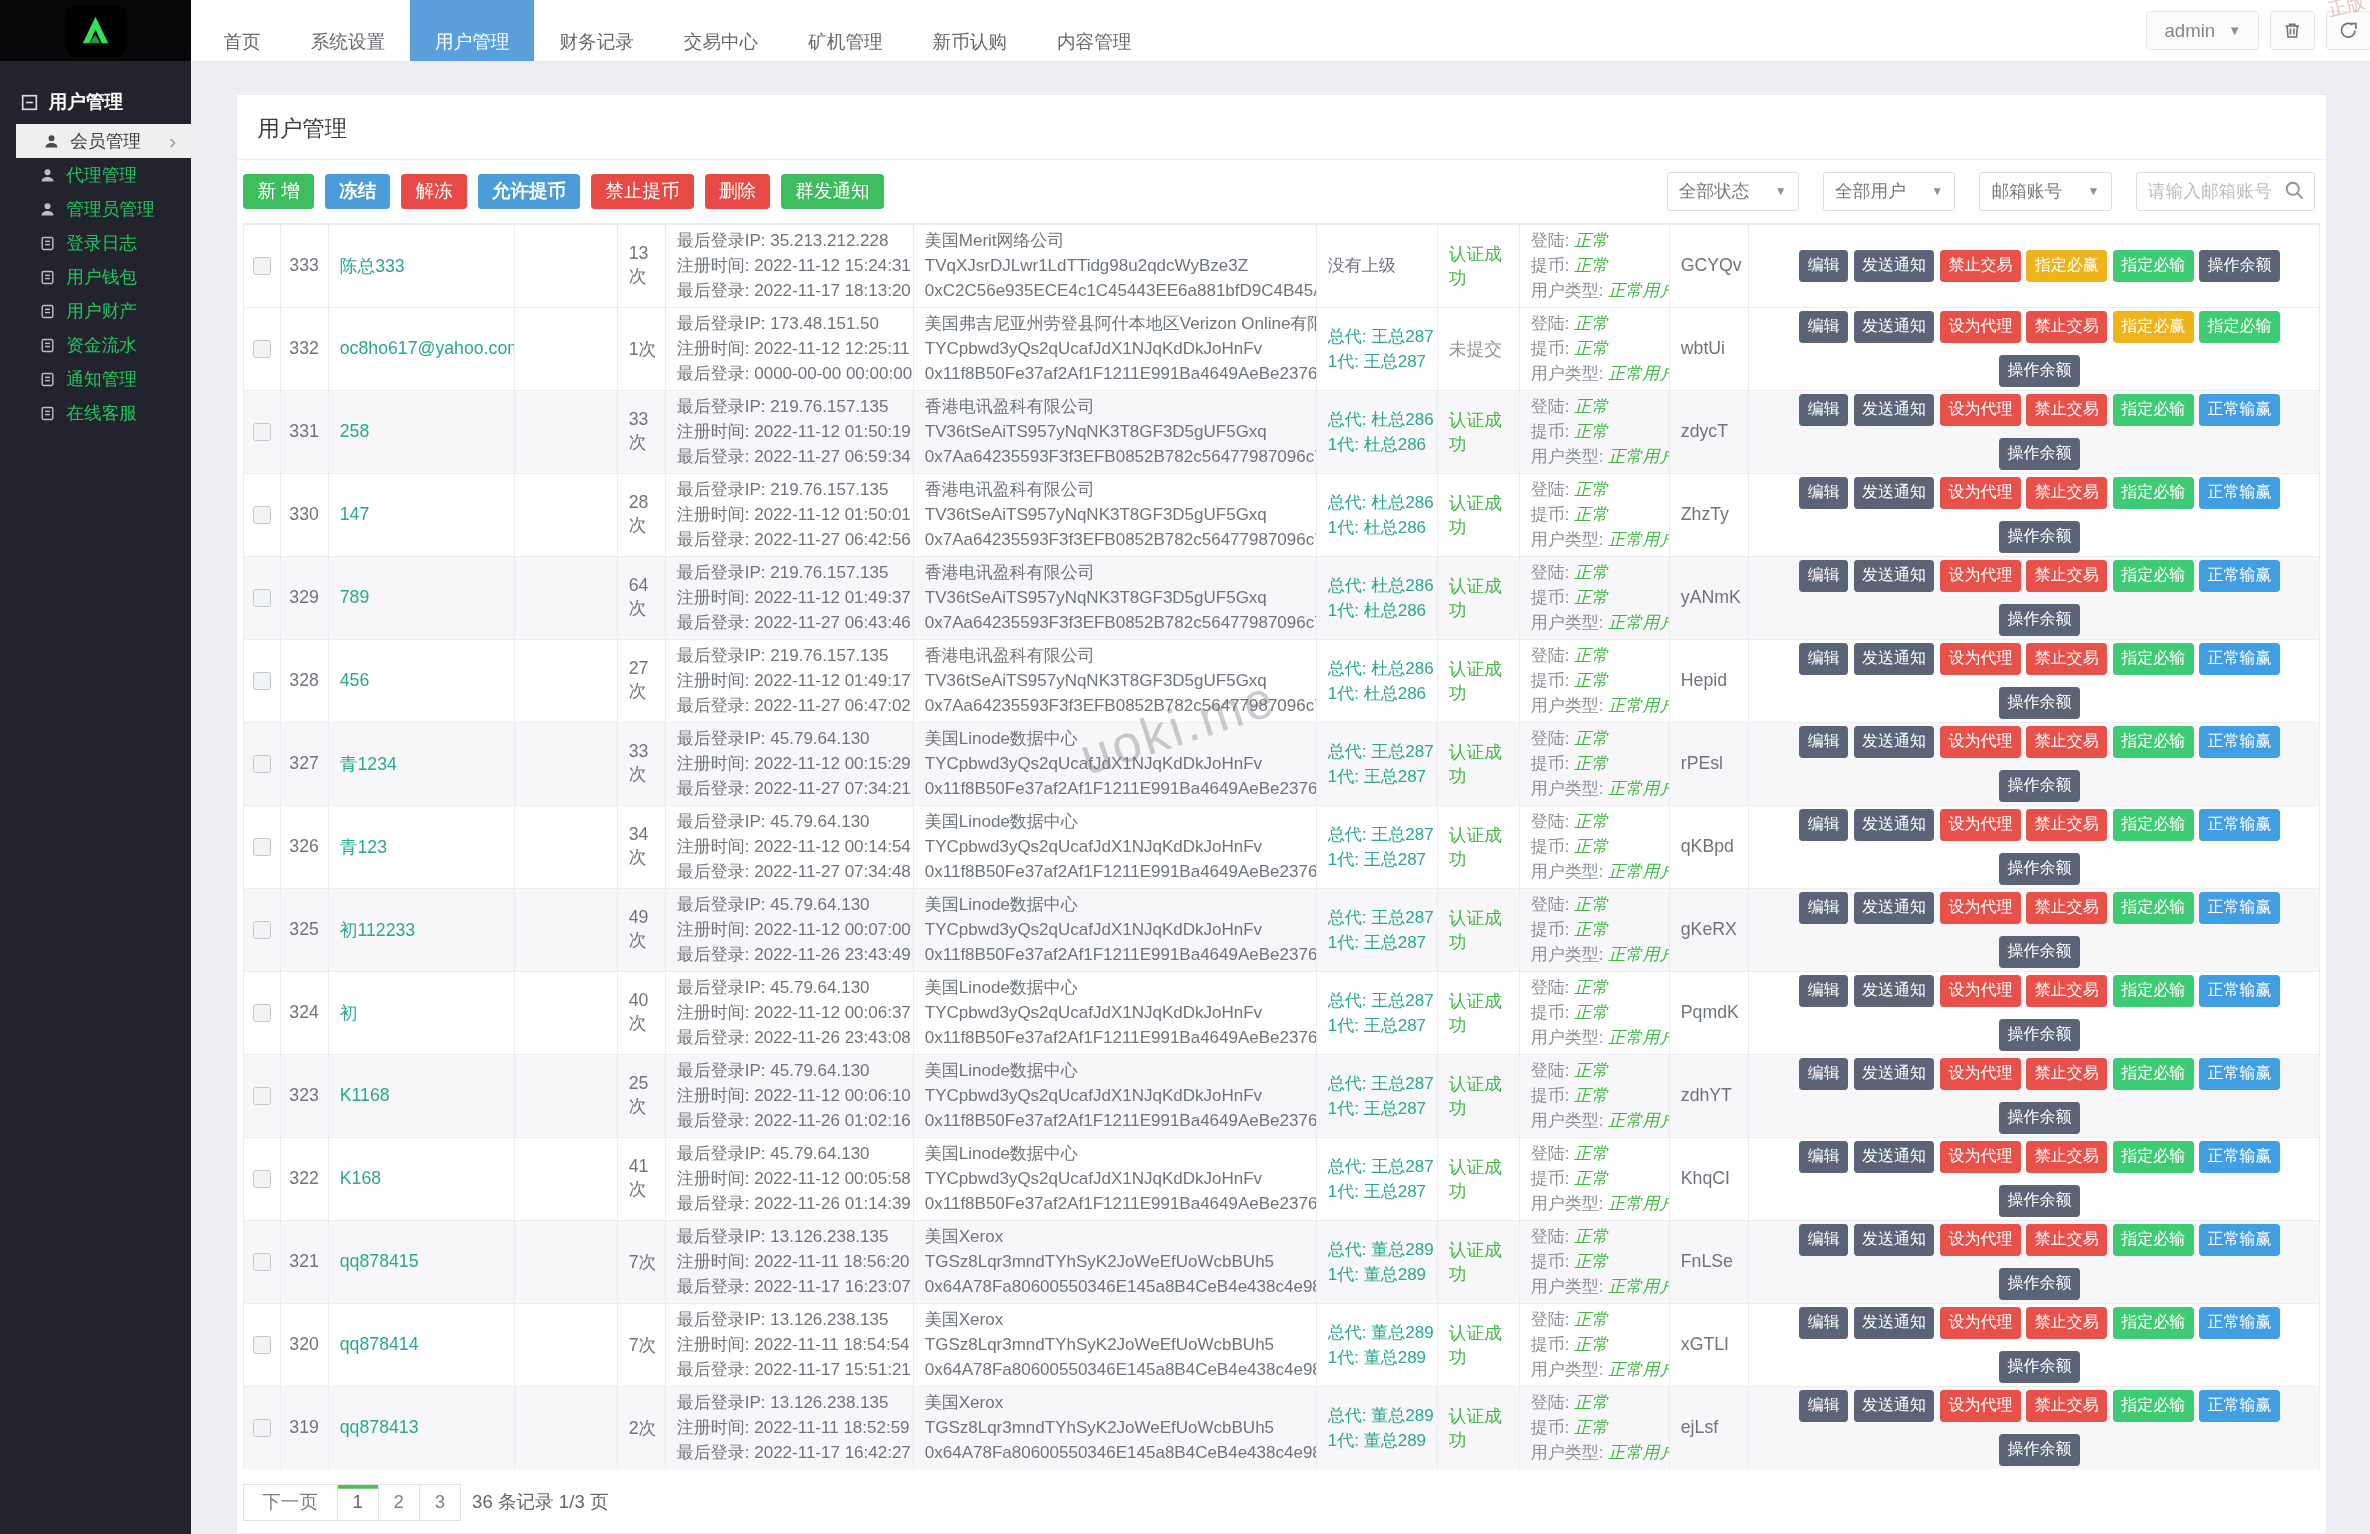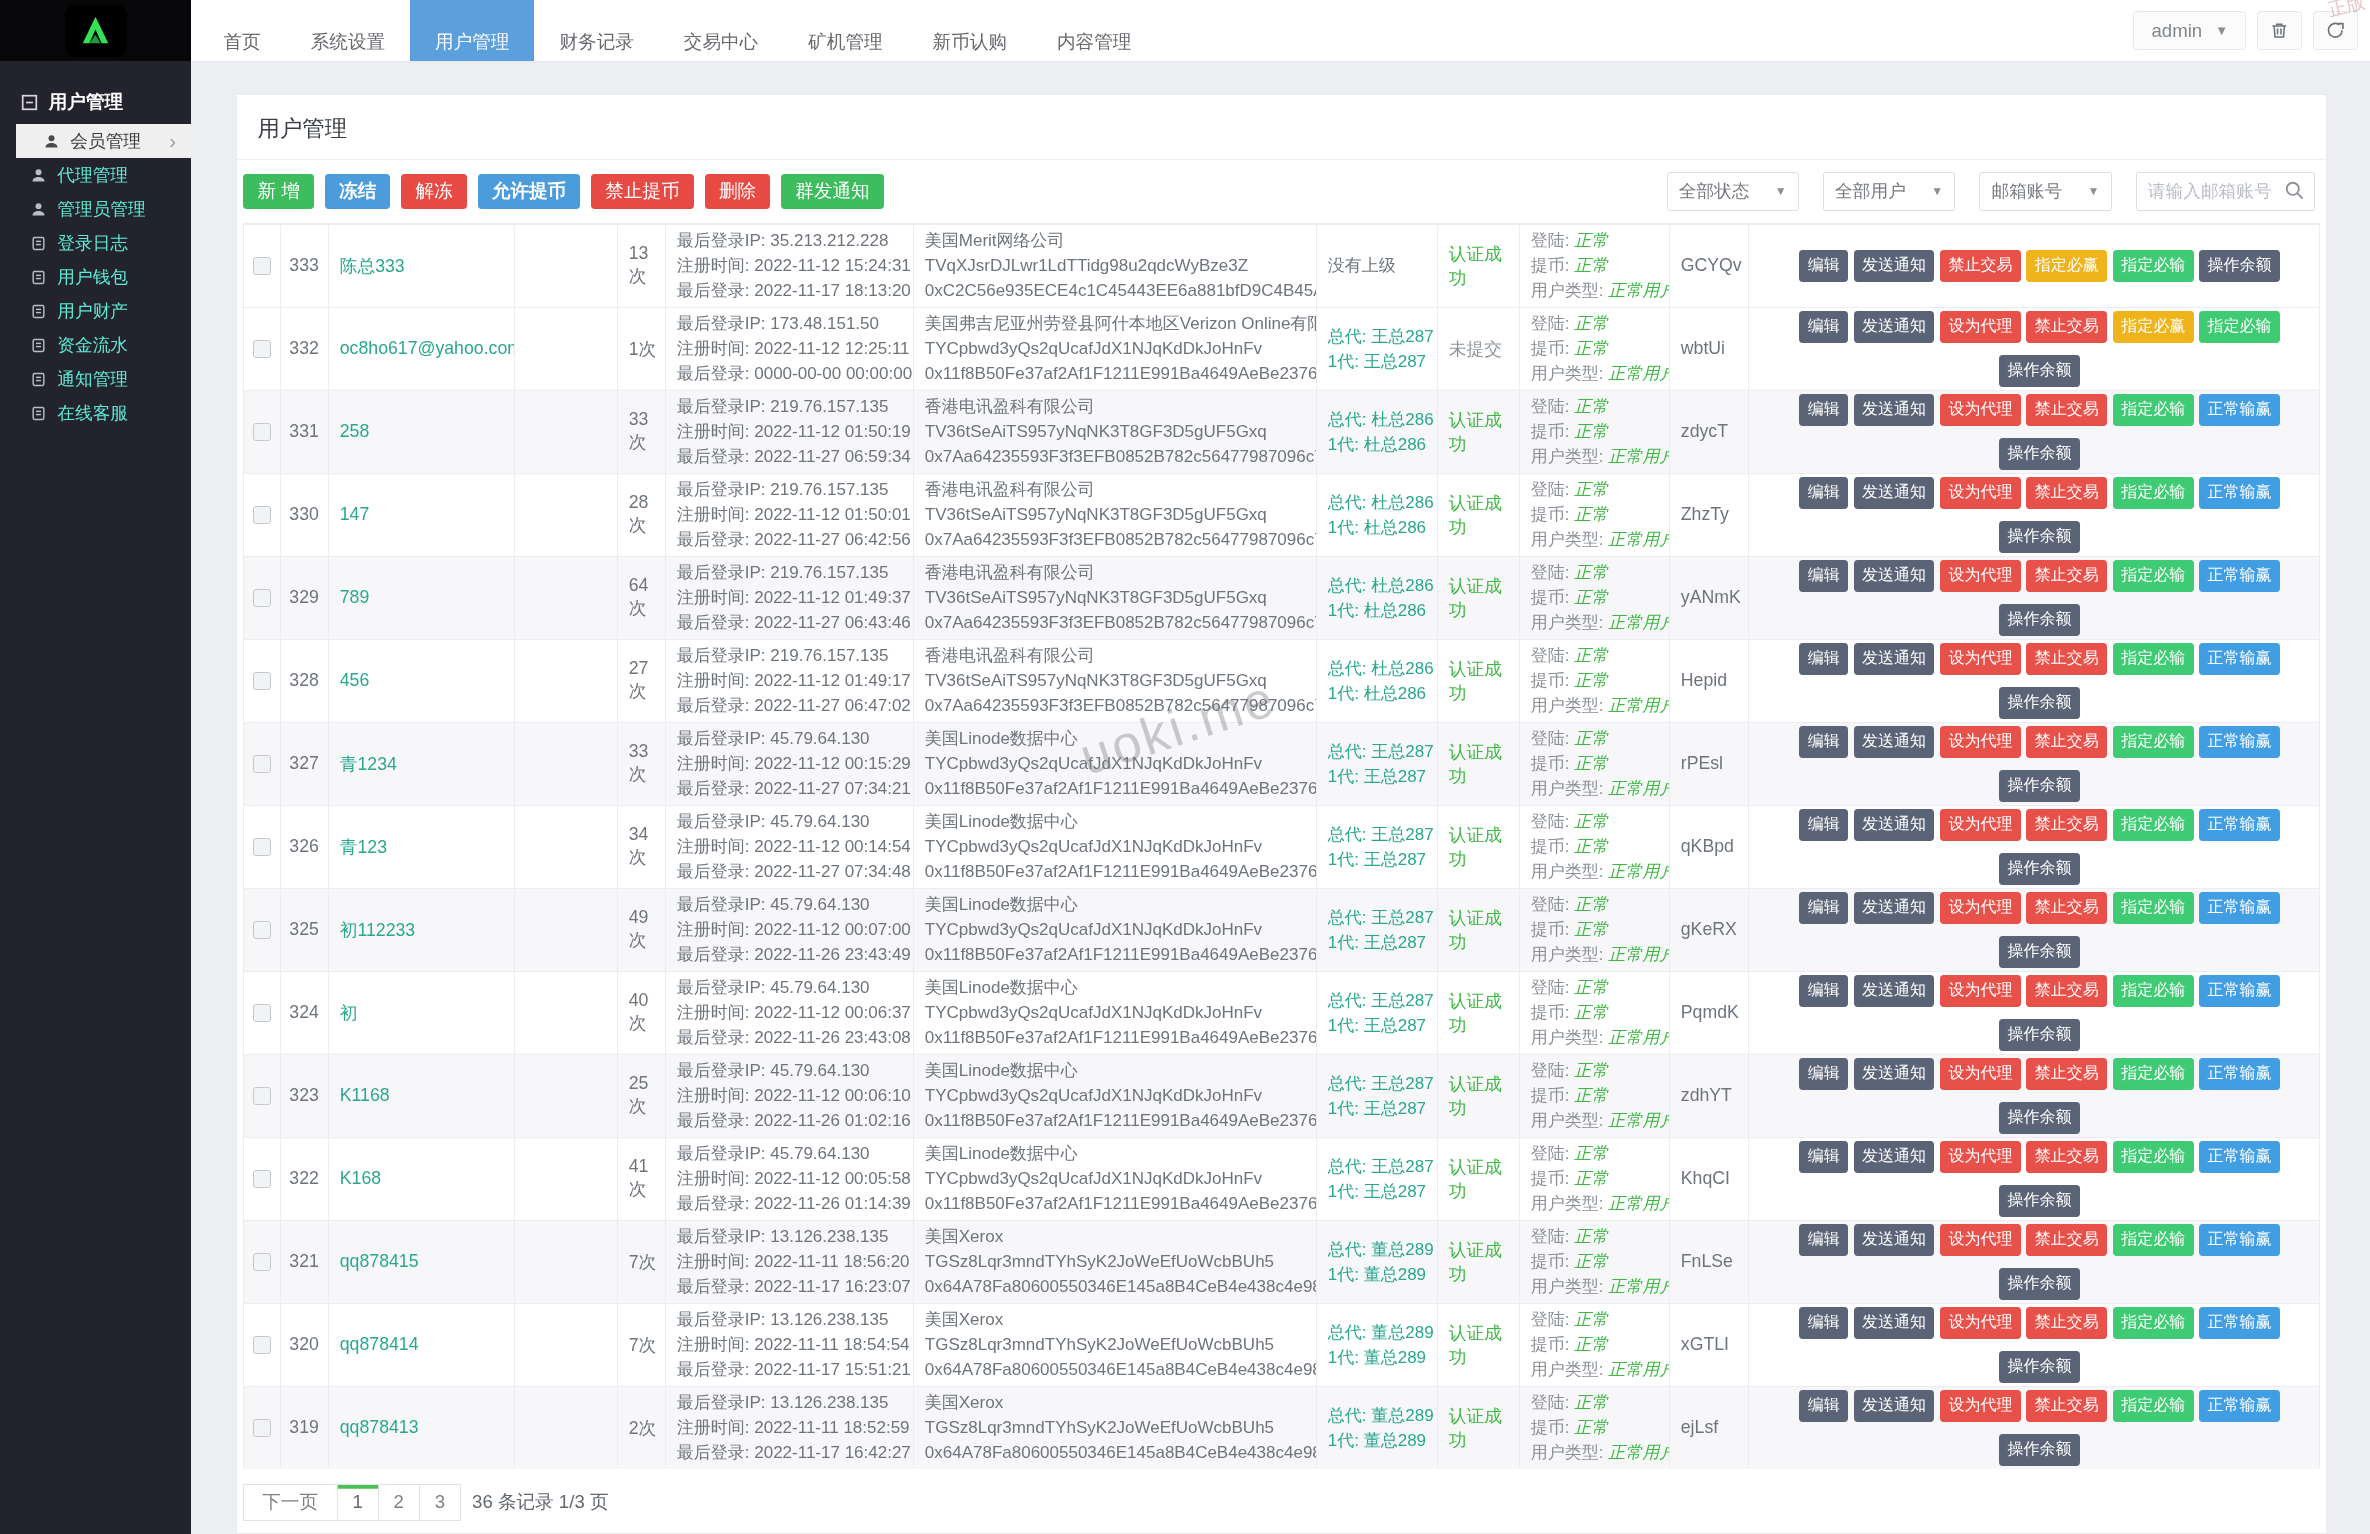--- a/index.html
+++ b/index.html
@@ -6,32 +6,32 @@
   body{width:2371px;height:1534px;overflow:hidden;background:var(--page-bg,#eceef2);
        font-family:"Liberation Sans","DejaVu Sans",sans-serif;position:relative;}
   .page{position:relative;width:2371px;height:1534px;overflow:hidden;}
 
   
   .sidebar{position:absolute;left:0;top:0;width:191px;height:1534px;background:var(--sidebar-bg,#23232d);z-index:5;}
   .logo-area{height:61px;background:#070709;display:flex;align-items:center;justify-content:center;}
   .logo-box{width:62px;height:52px;background:#000;border-radius:11.2px;display:flex;align-items:center;justify-content:center;}
   .side-group{display:flex;align-items:center;gap:11.2px;margin:28px 0 9.3px 20.5px;color:#fff;font-size:18.6px;font-weight:bold;}
   .sg-icon{display:flex;color:#d8d8de;}
-  .side-item{height:34px;display:flex;align-items:center;gap:10.3px;padding-left:30px;color:#5eead4;font-size:17.7px;cursor:pointer;}
+  .side-item{height:34px;display:flex;align-items:center;gap:10.3px;padding-left:39px;color:#22c55e;font-size:17.7px;cursor:pointer;}
   .side-item .si-icon{display:flex;color:#bcbcc6;}
   .side-item.active{background:#efefef;color:#3c3c3c;margin-left:16px;padding-left:27px;}
   .side-item.active .si-icon{color:#4a4a4a;}
   .si-chev{margin-left:auto;margin-right:15px;color:#9a9aa0;font-size:20.5px;line-height:1;}
 
   
   .navbar{position:absolute;left:191px;top:0;right:0;height:61px;background:#fff;border-bottom:0.9px solid #e4e7eb;display:flex;align-items:stretch;z-index:4;}
   #nav-tabs{display:flex;align-items:stretch;margin-left:7.5px;}
   .tab{line-height:61px;padding:11px 25px;font-size:18.6px;color:#66696d;cursor:pointer;white-space:nowrap;}
   .tab.active{background:var(--accent-blue,#5b9fdc);color:#fff;}
-  .nav-right{margin-left:auto;display:flex;align-items:center;gap:11px;padding-right:13px;justify-content:center;}
+  .nav-right{margin-left:auto;display:flex;align-items:center;gap:11px;justify-content:center;}
   .admin-btn{display:flex;align-items:center;gap:13px;height:39px;padding:0 17px;background:#fbfbfb;border:0.9px solid #e7e7e9;border-radius:3.7px;color:#82878c;font-size:18.6px;font-family:inherit;cursor:pointer;}
   .admin-btn .caret{font-size:13px;color:#8a8f94;}
   .icon-btn{width:45px;height:39px;display:flex;align-items:center;justify-content:center;background:#fbfbfb;border:0.9px solid #e7e7e9;border-radius:3.7px;color:#6d7378;cursor:pointer;}
 
   
   .content{position:absolute;left:191px;top:61px;right:0;bottom:0;}
   .card{margin:33px 44px 0 45px;background:#fff;height:1440px;position:relative;border:0.9px solid #e9ebee;box-sizing:border-box;}
   .page-title{margin:0;padding:17.7px 0 15px 20.5px;font-size:22.4px;font-weight:400;color:#3a3f44;border-bottom:0.9px solid #f0f0f3;}
   .toolbar{display:flex;align-items:center;padding:12px 11.2px 12px 5.6px;}
   #bulk-buttons{display:flex;gap:11.2px;margin-left:0.9px;}

